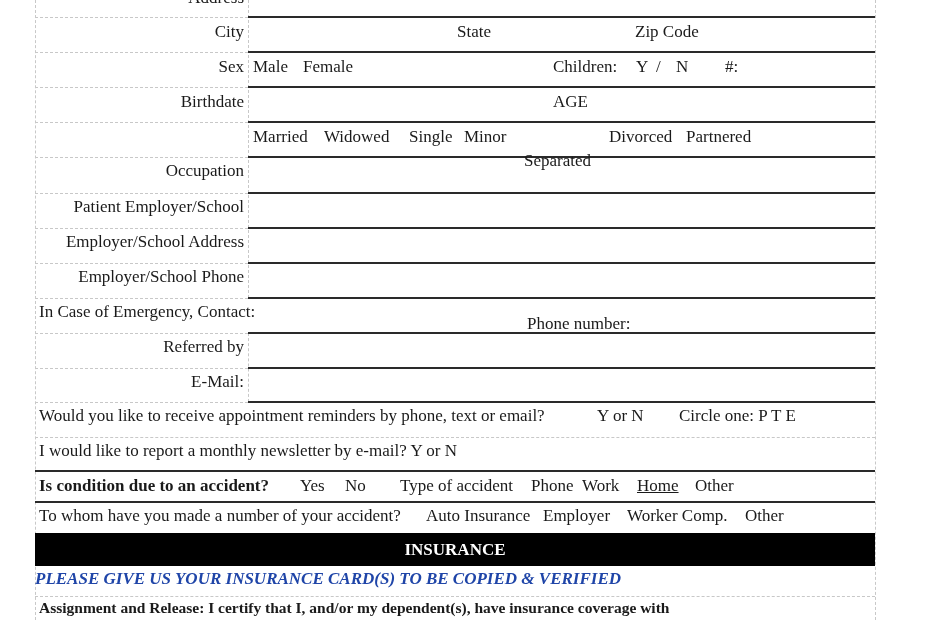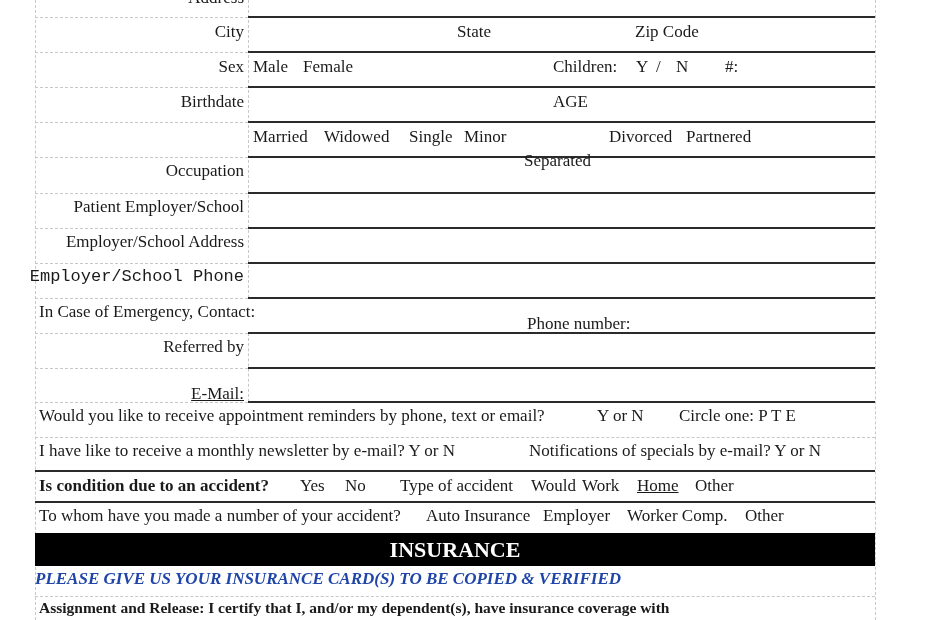--- a/index.html
+++ b/index.html
@@ -6,21 +6,21 @@
   body { width:930px; height:620px; overflow:hidden; position:relative;
          font-family:"Liberation Serif","DejaVu Serif",serif; color:#1a1a1a; font-size:17px; }
   .page { position:absolute; left:0; top:0; width:930px; height:620px; }
   .vdash { position:absolute; top:0; width:0; border-left:1px dashed #c8c8c8; }
   .hline { position:absolute; height:0; }
   .solid { border-top:2px solid #2a2a2a; }
   .dash { border-top:1px dashed #c8c8c8; }
   .lbl { position:absolute; white-space:nowrap; line-height:20px; }
   .right { text-align:right; }
   .bar { position:absolute; left:35px; width:840px; top:533px; height:33px; background:#000; }
-  .bar span { display:block; text-align:center; color:#fff; font-weight:bold; font-size:22px; line-height:33px; }
+  .bar span { display:block; text-align:center; color:#fff; font-weight:bold; font-size:17px; line-height:33px; }
   .blue { color:#1f45a8; font-weight:bold; font-style:italic; font-size:17px; }
   .bold { font-weight:bold; }
 </style>
 </head>
 <body>
 
 <div class="page">
 
   <div class="vdash" style="left:35px;height:620px;"></div>
   <div class="vdash" style="left:248px;height:298px;"></div>
@@ -79,40 +79,39 @@
   <div class="lbl" style="left:324px;top:127px;">Widowed</div>
   <div class="lbl" style="left:409px;top:127px;">Single</div>
   <div class="lbl" style="left:464px;top:127px;">Minor</div>
   <div class="lbl" style="left:524px;top:127px;margin-top:24px;">Separated</div>
   <div class="lbl" style="left:609px;top:127px;">Divorced</div>
   <div class="lbl" style="left:686px;top:127px;">Partnered</div>
 
   <div class="lbl right" style="right:686px;top:161px;">Occupation</div>
   <div class="lbl right" style="right:686px;top:197px;">Patient Employer/School</div>
   <div class="lbl right" style="right:686px;top:232px;">Employer/School Address</div>
-  <div class="lbl right" style="right:686px;top:267px;font-family:Liberation Mono, monospace;">Employer/School Phone</div>
+  <div class="lbl right" style="right:686px;top:267px;">Employer/School Phone</div>
 
   <div class="lbl" style="left:39px;top:302px;">In Case of Emergency, Contact:</div>
   <div class="lbl" style="left:527px;top:302px;margin-top:12px;">Phone number:</div>
 
   <div class="lbl right" style="right:686px;top:337px;">Referred  by</div>
-  <div class="lbl right" style="right:686px;top:384px;text-decoration:underline;">E-Mail:</div>
+  <div class="lbl right" style="right:686px;top:372px;">E-Mail:</div>
 
   <div class="lbl" style="left:39px;top:406px;">Would you like to receive appointment reminders by phone, text or email?</div>
   <div class="lbl" style="left:597px;top:406px;">Y  or  N</div>
   <div class="lbl" style="left:679px;top:406px;">Circle one: P T E</div>
 
-  <div class="lbl" style="left:39px;top:441px;">I have like to receive a monthly newsletter by e-mail? Y or N</div>
-  <div class="lbl" style="left:529px;top:441px;">Notifications of specials by e-mail?  Y  or  N</div>
+  <div class="lbl" style="left:39px;top:441px;">I would like to report a monthly newsletter by e-mail? Y or N</div>
 
   <div class="lbl bold" style="left:39px;top:476px;">Is condition due to an accident?</div>
   <div class="lbl" style="left:300px;top:476px;">Yes</div>
   <div class="lbl" style="left:345px;top:476px;">No</div>
   <div class="lbl" style="left:400px;top:476px;">Type of accident</div>
-  <div class="lbl" style="left:531px;top:476px;">Would</div>
+  <div class="lbl" style="left:531px;top:476px;">Phone</div>
   <div class="lbl" style="left:582px;top:476px;">Work</div>
   <div class="lbl" style="left:637px;top:476px;text-decoration:underline;">Home</div>
   <div class="lbl" style="left:695px;top:476px;">Other</div>
 
   <div class="lbl" style="left:39px;top:506px;">To whom have you made a number of your accident?</div>
   <div class="lbl" style="left:426px;top:506px;">Auto Insurance</div>
   <div class="lbl" style="left:543px;top:506px;">Employer</div>
   <div class="lbl" style="left:627px;top:506px;">Worker Comp.</div>
   <div class="lbl" style="left:745px;top:506px;">Other</div>
 

